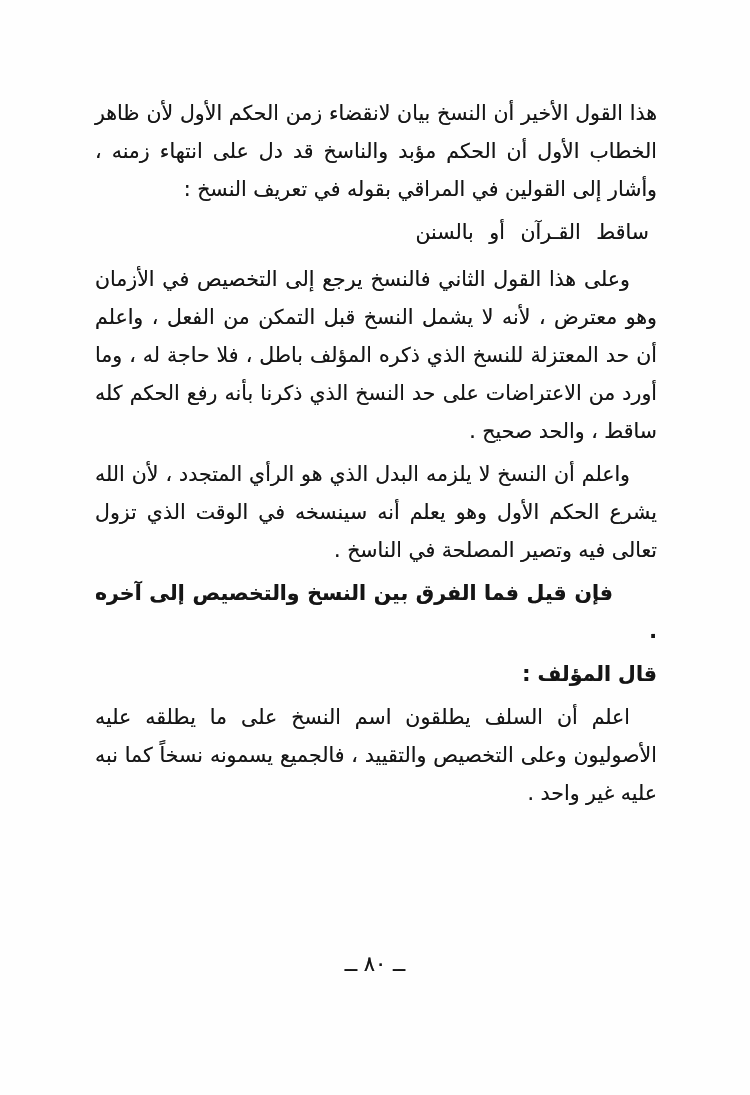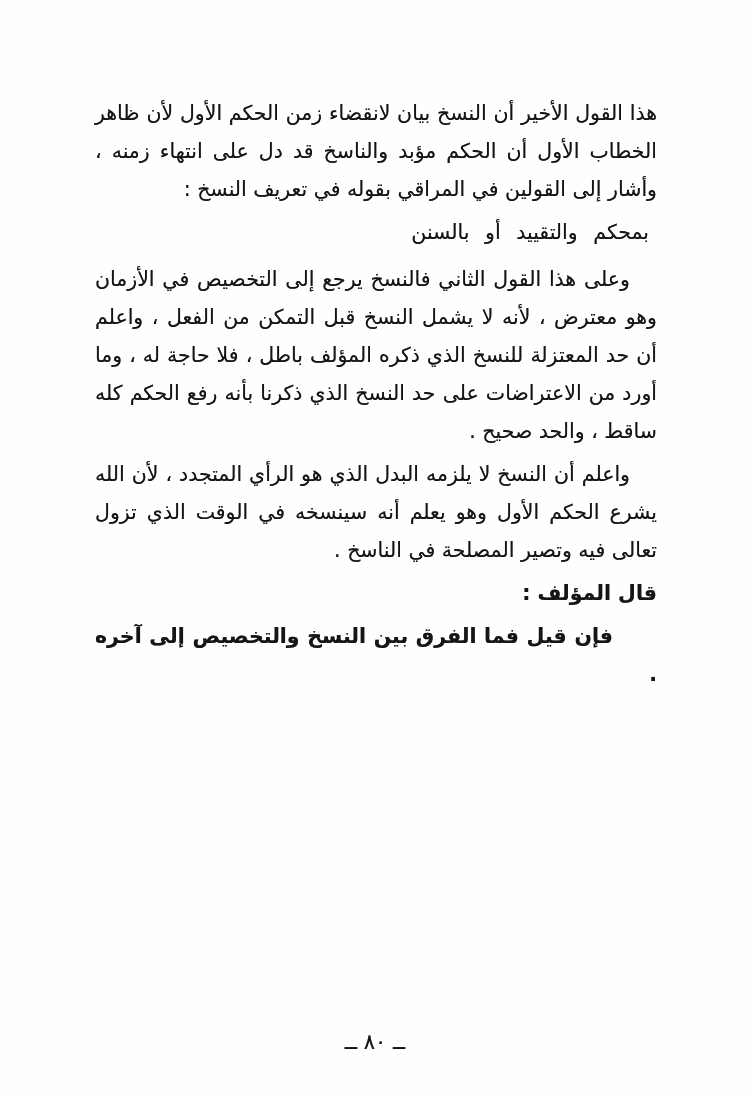--- a/index.html
+++ b/index.html
@@ -44,51 +44,52 @@
     display: flex;
     justify-content: space-between;
     direction: rtl;
     padding: 0 8px 0 48px;
     margin: 5px 0 9px 0;
     word-spacing: 9px;
     white-space: nowrap;
   }
   .page-number {
     position: absolute;
-    top: 1030px;
+    top: 952px;
     left: 0;
     width: 750px;
     text-align: center;
     direction: rtl;
     font-size: 21px;
     letter-spacing: 2px;
     text-shadow: 0 0 0.5px rgba(0,0,0,0.55);
   }
 </style>
 </head>
 <body>
 
 <div class="page">
 
   <div class="text-block">
 
     <p class="para flush">هذا القول الأخير أن النسخ بيان لانقضاء زمن الحكم الأول لأن ظاهر الخطاب الأول أن الحكم مؤبد والناسخ قد دل على انتهاء زمنه ، وأشار إلى القولين في المراقي بقوله في تعريف النسخ :</p>
 
     <div class="verse">
-      <span>بمحكم والتقييد أو بالسنن</span>
+      <span>ساقط القـرآن أو بالسنن</span>
     </div>
 
     <p class="para">وعلى هذا القول الثاني فالنسخ يرجع إلى التخصيص في الأزمان وهو معترض ، لأنه لا يشمل النسخ قبل التمكن من الفعل ، واعلم أن حد المعتزلة للنسخ الذي ذكره المؤلف باطل ، فلا حاجة له ، وما أورد من الاعتراضات على حد النسخ الذي ذكرنا بأنه رفع الحكم كله ساقط ، والحد صحيح .</p>
 
     <p class="para">واعلم أن النسخ لا يلزمه البدل الذي هو الرأي المتجدد ، لأن الله يشرع الحكم الأول وهو يعلم أنه سينسخه في الوقت الذي تزول تعالى فيه وتصير المصلحة في الناسخ .</p>
 
 
+    <p class="para big-indent bold">فإن قيل فما الفرق بين النسخ والتخصيص إلى آخره .</p>
+
     <p class="para flush bold">قال المؤلف :</p>
 
-    <p class="para big-indent bold">فإن قيل فما الفرق بين النسخ والتخصيص إلى آخره .</p>
-
+    <p class="para">اعلم أن السلف يطلقون اسم النسخ على ما يطلقه عليه الأصوليون وعلى التخصيص والتقييد ، فالجميع يسمونه نسخاً كما نبه عليه غير واحد .</p>
 
 
   </div>
 
   <div class="page-number">ــ ٨٠ ــ</div>
 
 </div>
 
 </body></html>

